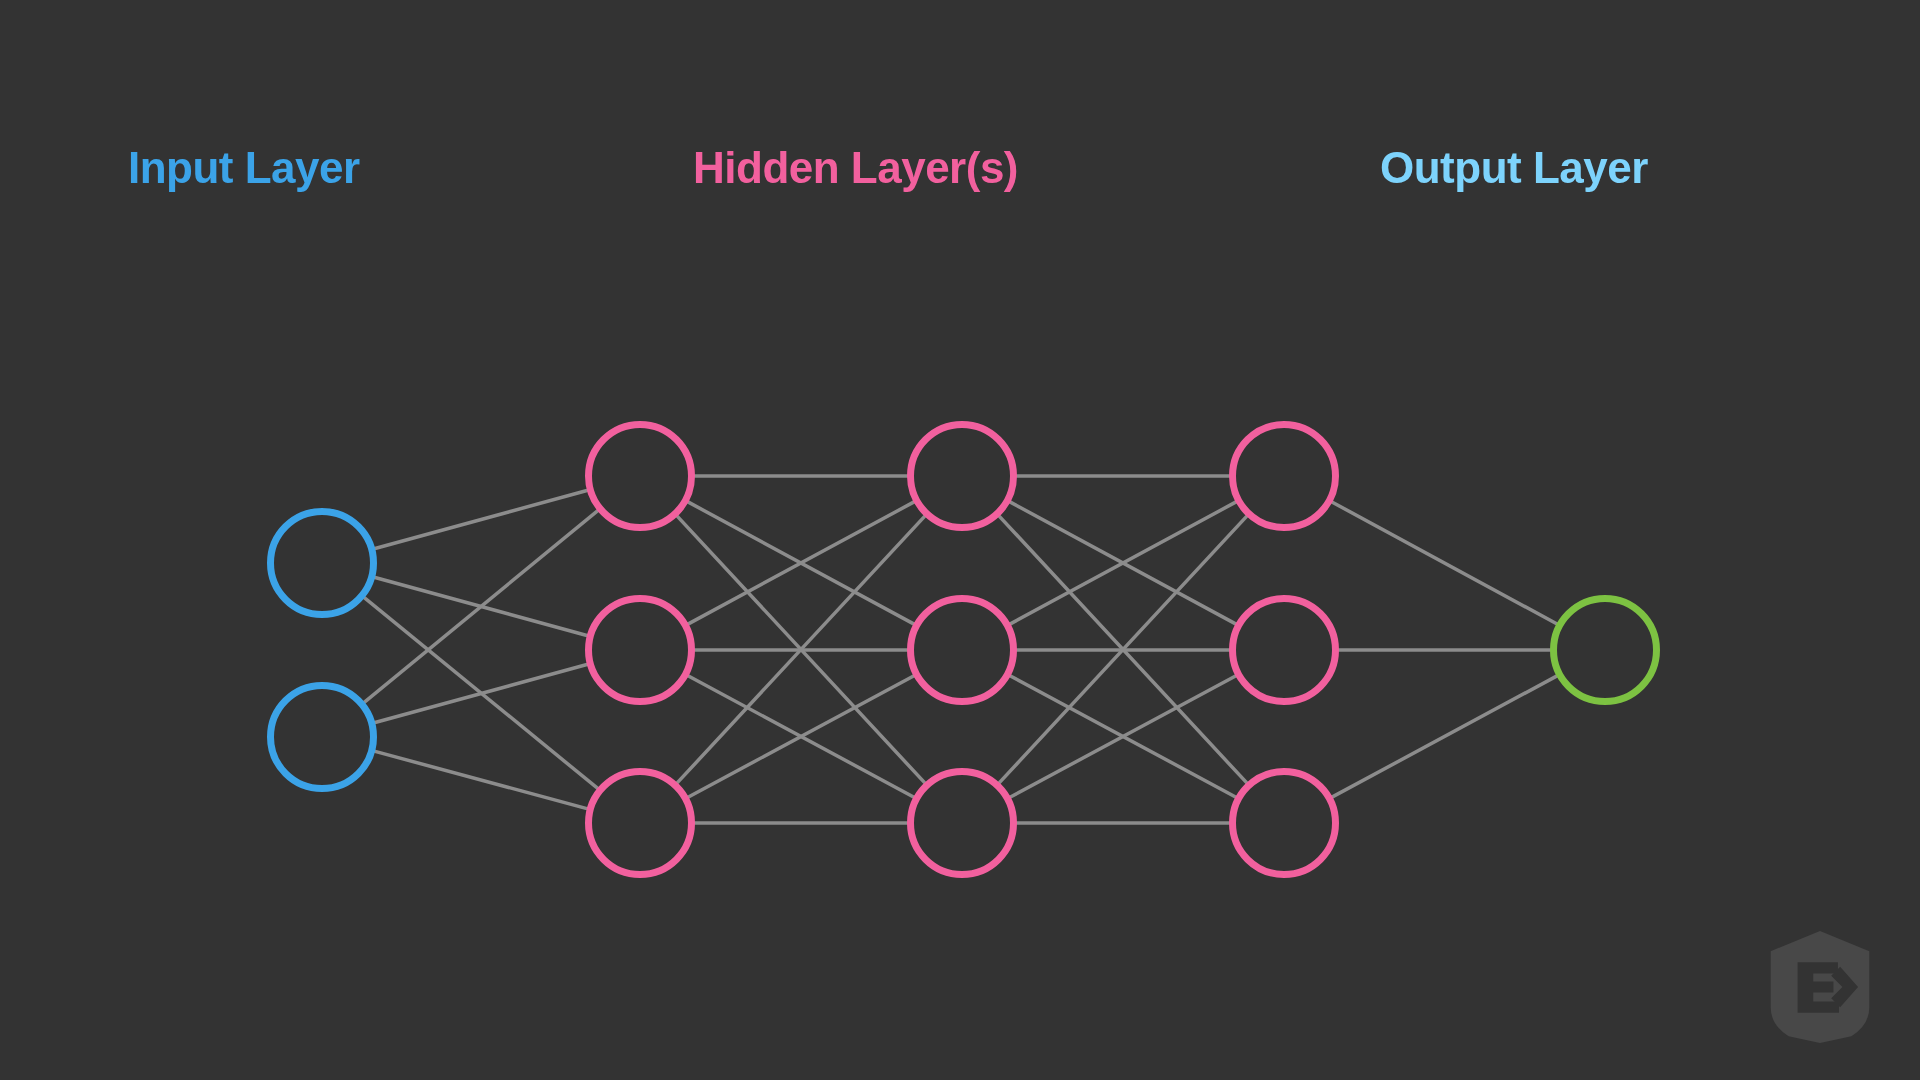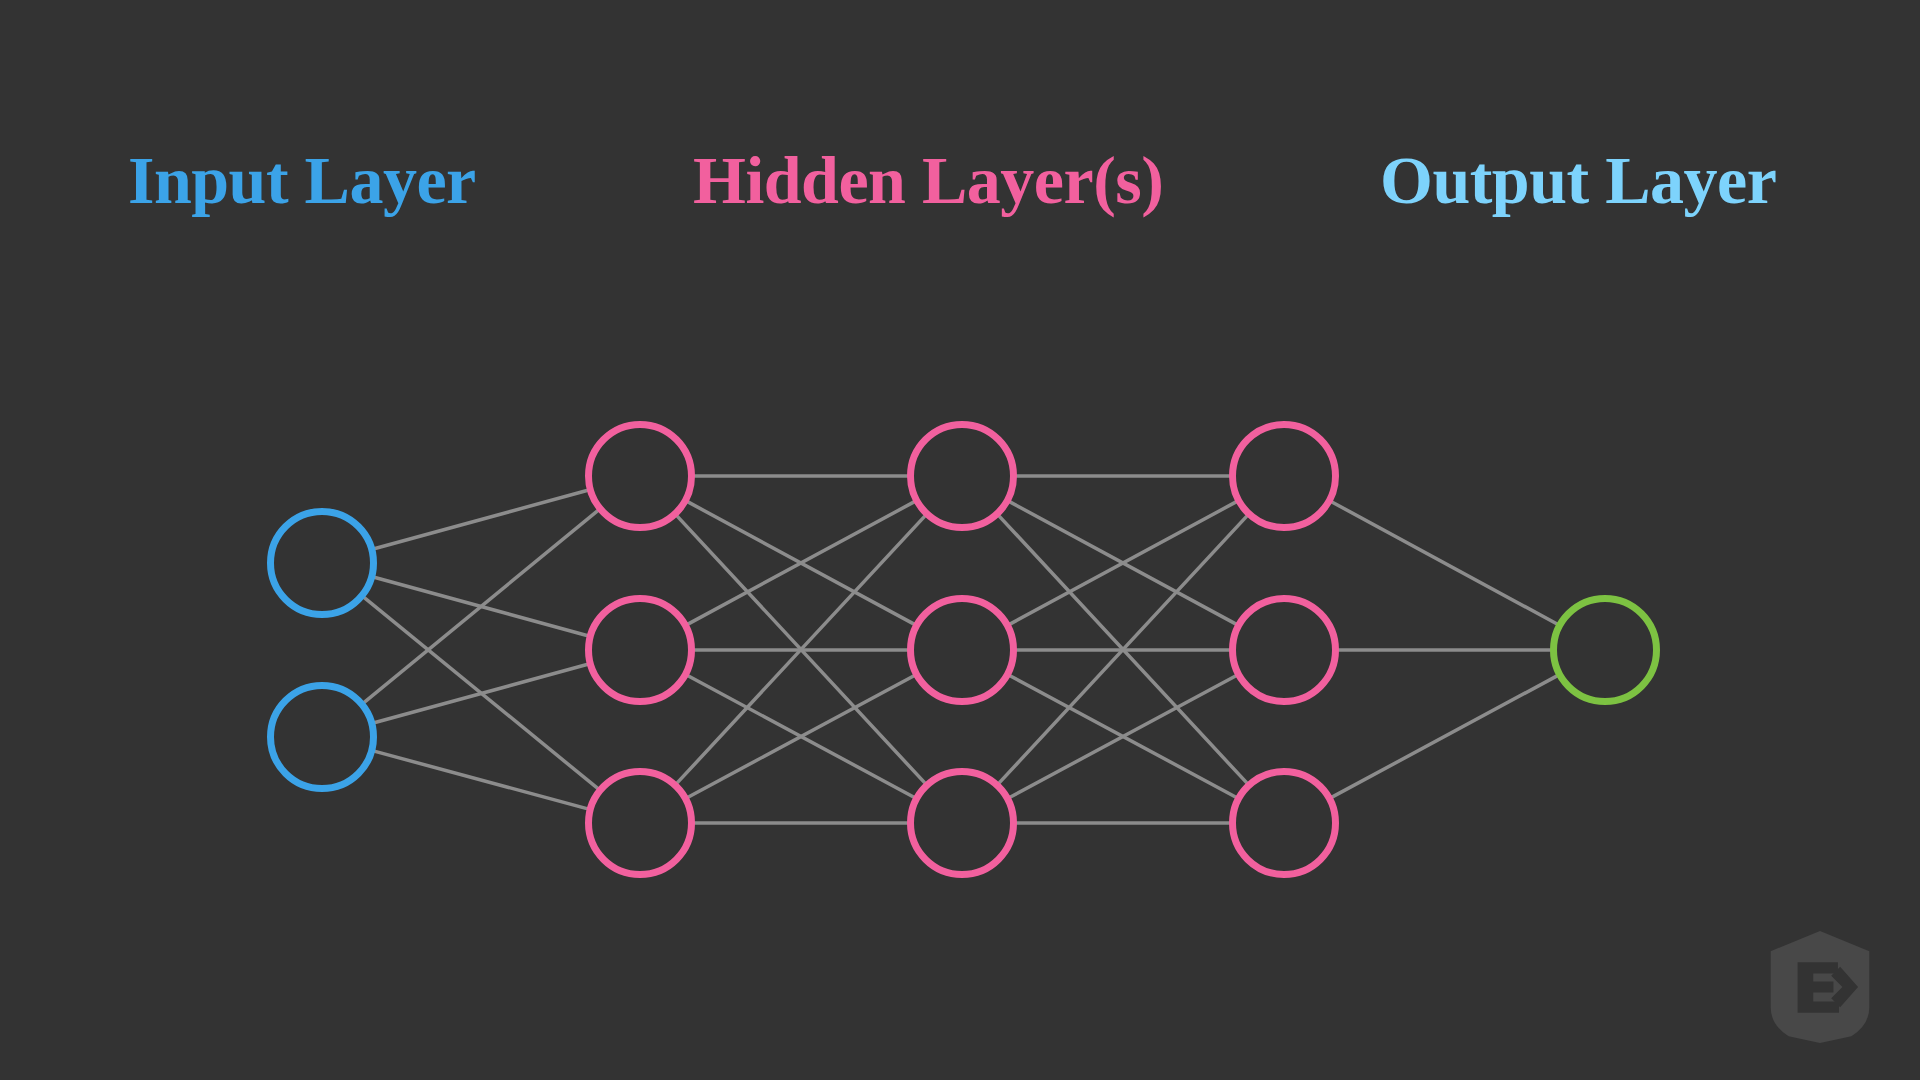--- a/index.html
+++ b/index.html
@@ -26,26 +26,26 @@
   #captions {
     position: absolute;
     left: 0;
     top: 0;
     width: 1920px;
     height: 240px;
     pointer-events: none;
   }
   .caption {
     position: absolute;
-    font-size: 68px;
+    font-size: 44px;
     font-weight: 700;
     letter-spacing: -0.5px;
     line-height: 1;
     white-space: nowrap;
-    font-family: Liberation Serif, serif;
+    font-family: Liberation Sans, sans-serif;
   }
   .caption-input  { left: 128px;  top: 146px; }
   .caption-hidden { left: 693px;  top: 146px; }
   .caption-output { left: 1380px; top: 146px; }
 
   
   #network {
     position: absolute;
     left: 0;
     top: 0;

